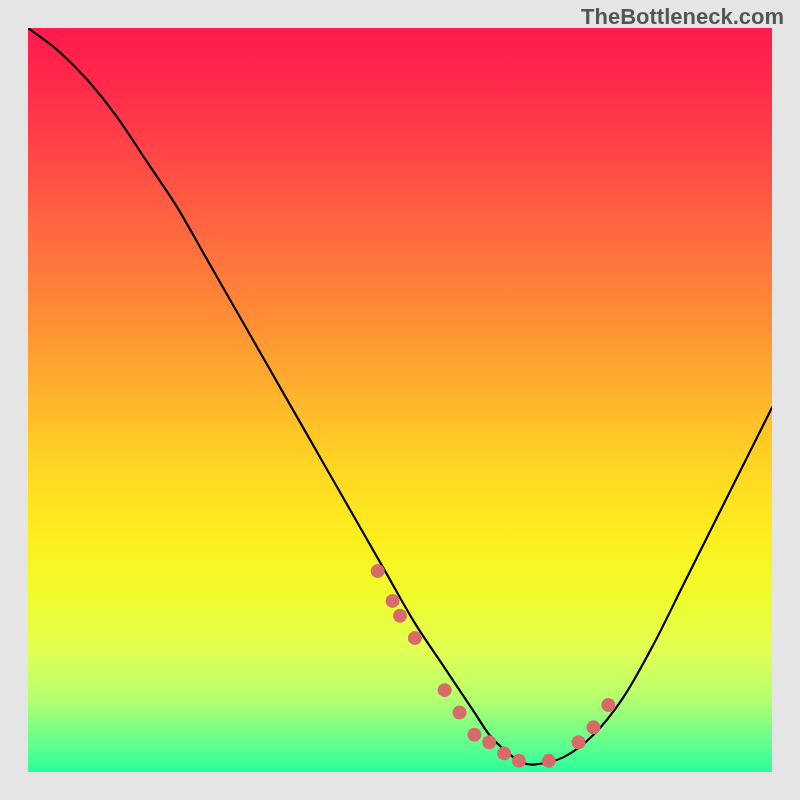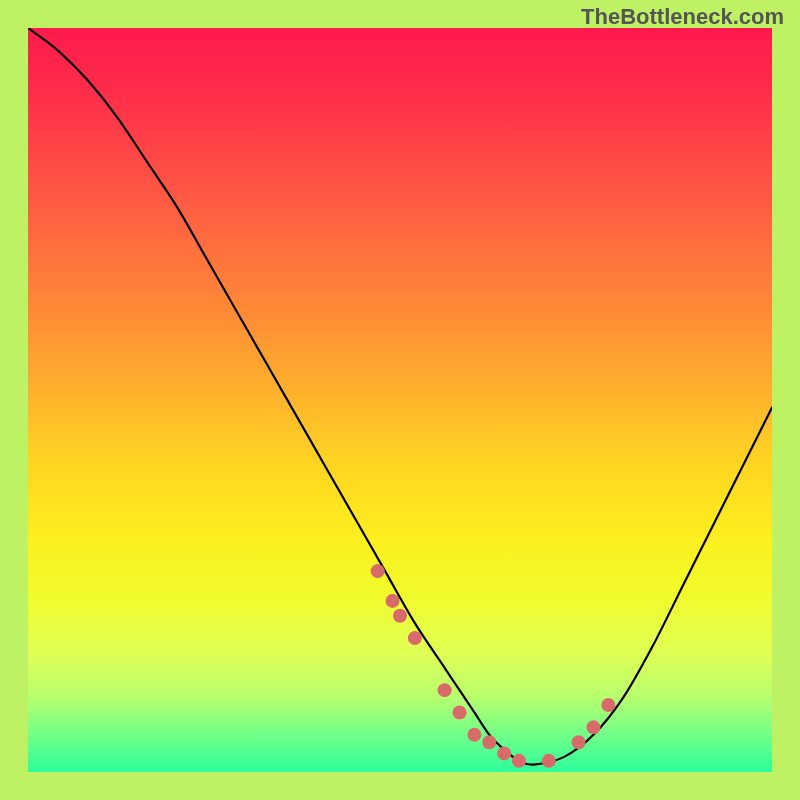--- a/index.html
+++ b/index.html
@@ -1,21 +1,21 @@
 <!DOCTYPE html>
 <html><head>
 <meta charset="utf-8">
 <style>
   * { margin: 0; padding: 0; box-sizing: border-box; }
   html, body { width: 800px; height: 800px; background: #000; overflow: hidden; }
   .container {
     position: relative;
     width: 800px;
     height: 800px;
-    background: #bef264;
+    background: #e5e5e5;
   }
   .watermark {
     position: absolute;
     top: 4px;
     right: 16px;
     color: #555;
     font-family: Arial, sans-serif;
     font-size: 22px;
     font-weight: 600;
     z-index: 10;

